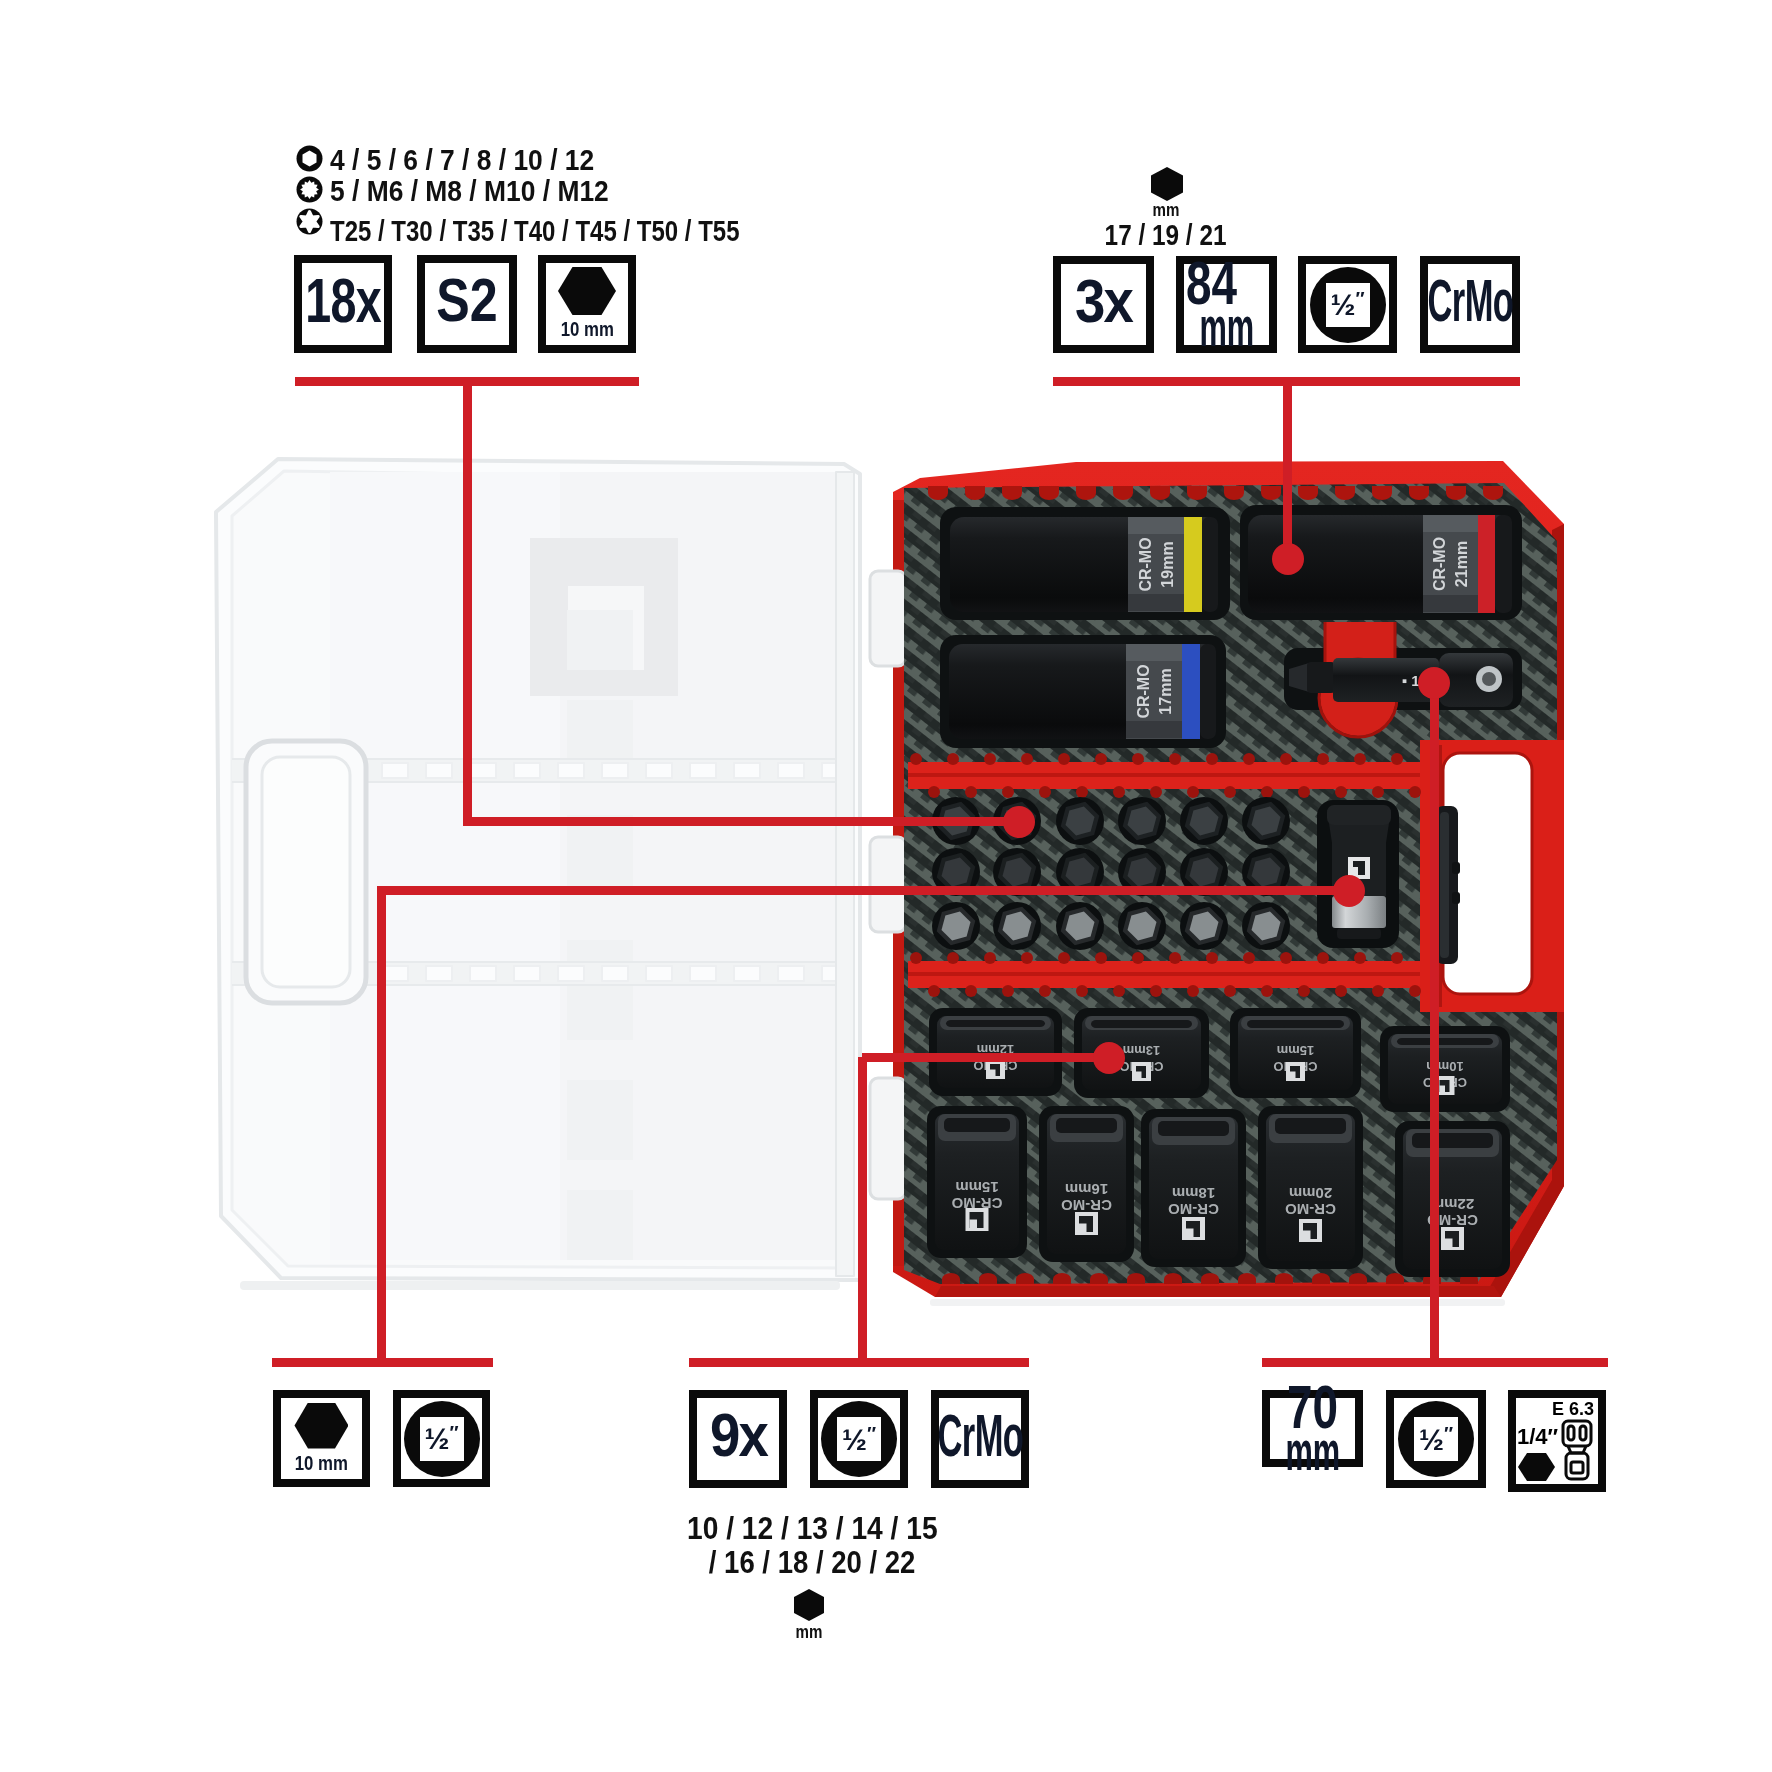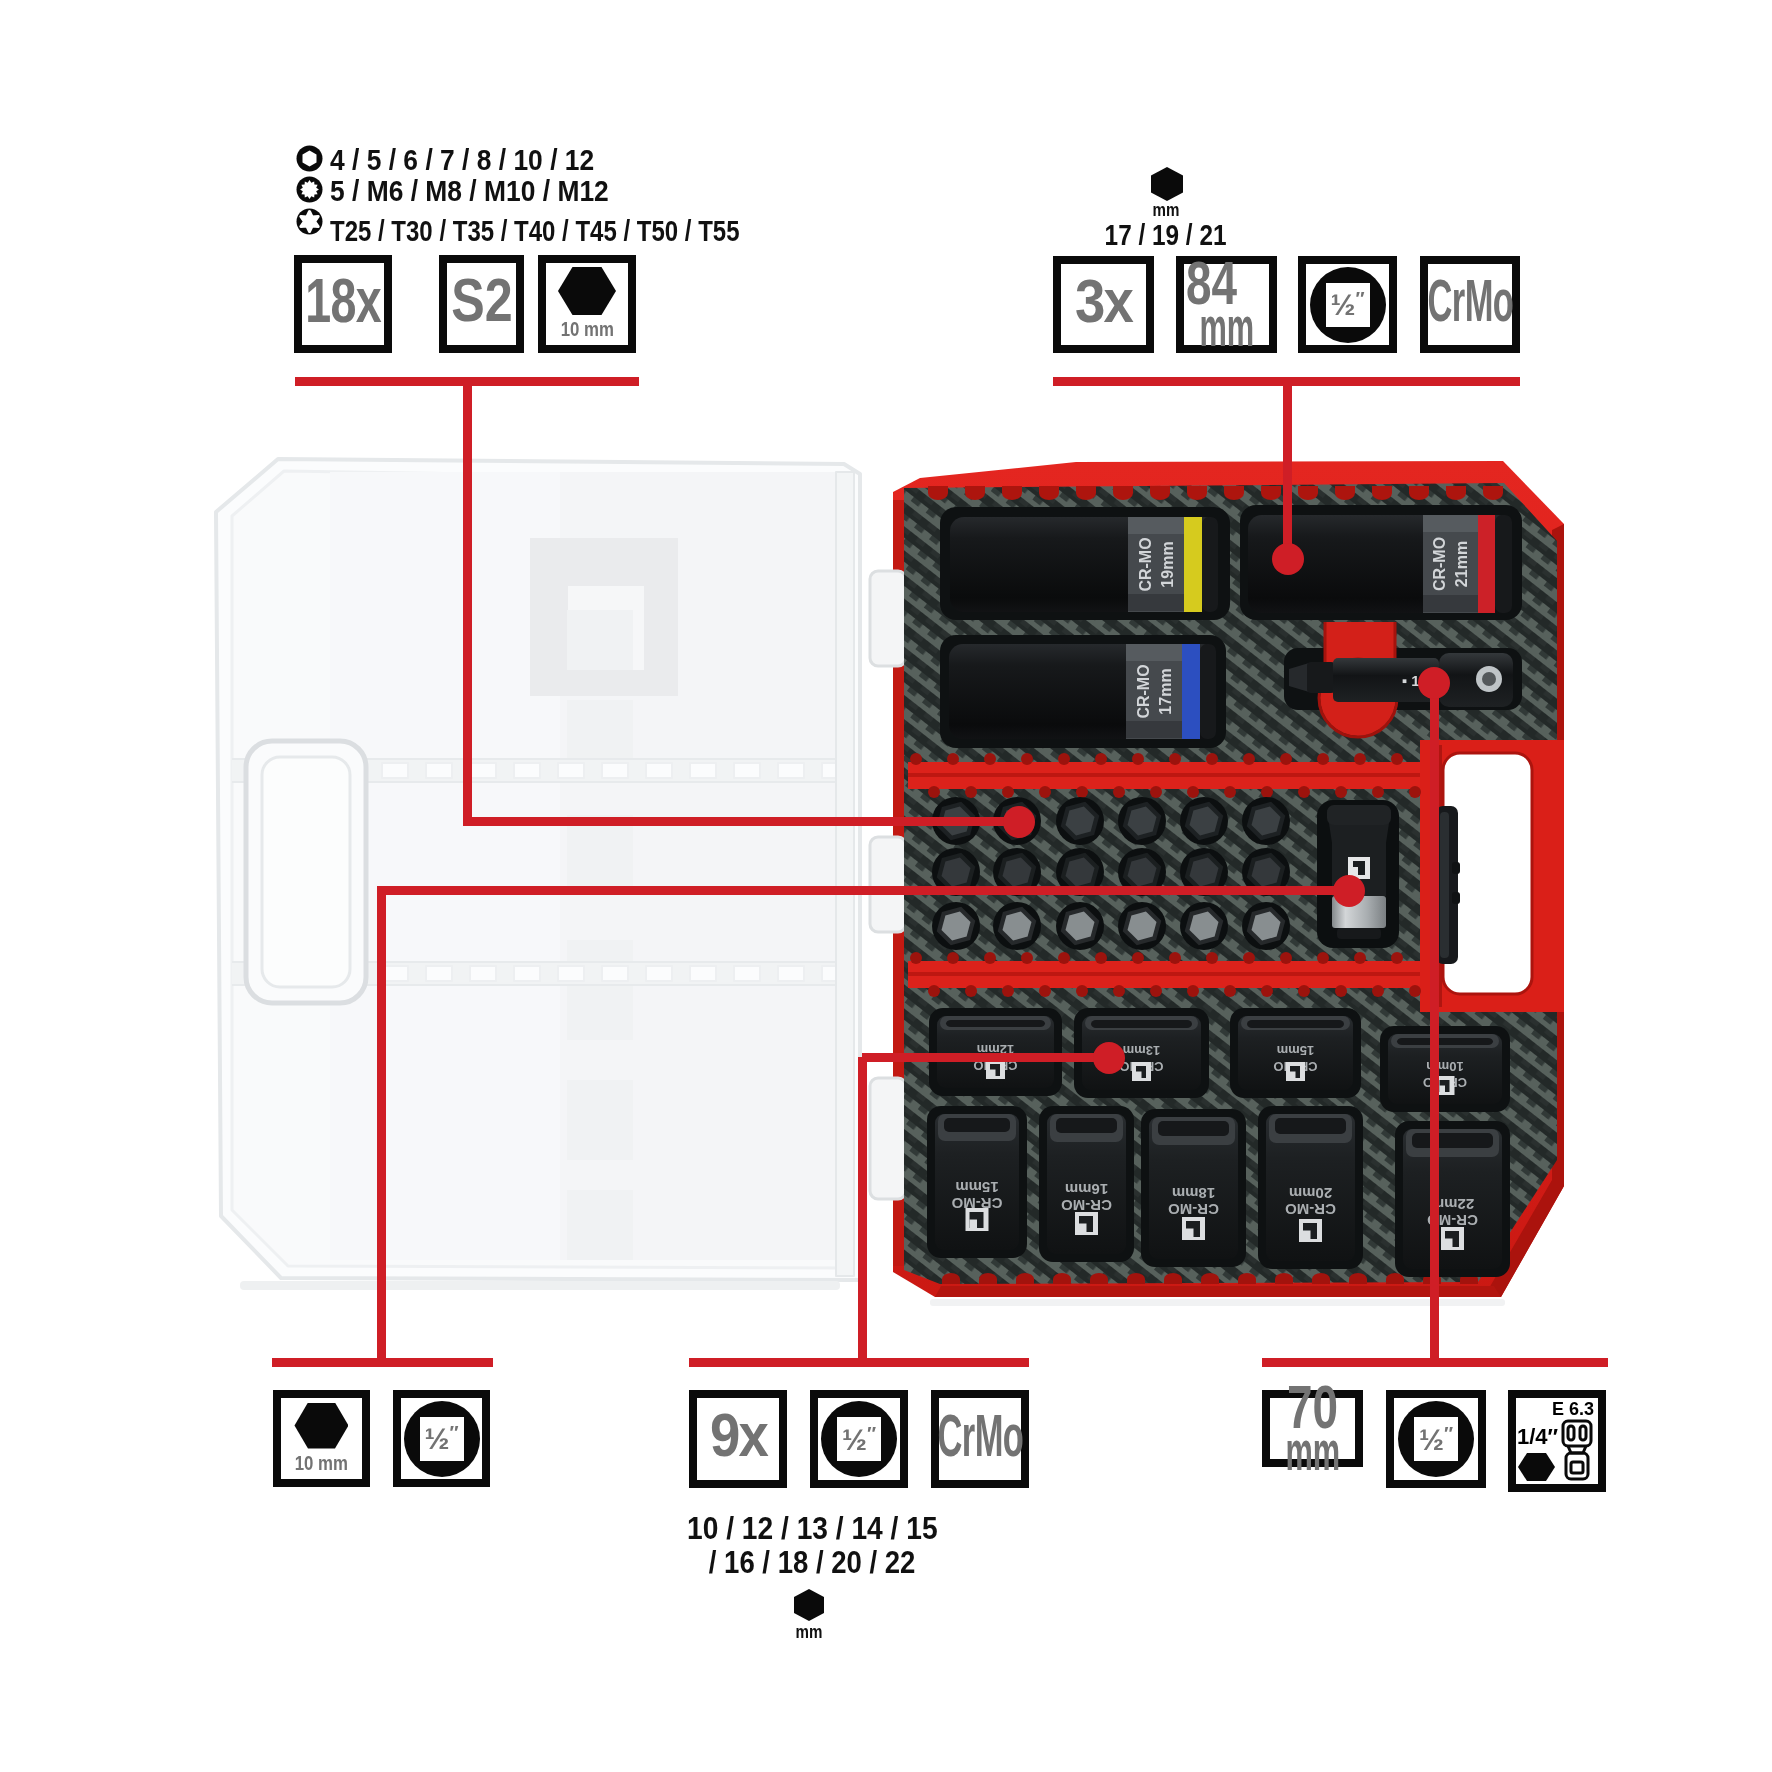--- a/index.html
+++ b/index.html
@@ -1,20 +1,20 @@
 <!DOCTYPE html>
 <html><head>
 <meta charset="utf-8">
 <style>
 html,body{margin:0;padding:0;background:#fff;width:1772px;height:1772px;overflow:hidden;}
 body{font-family:"Liberation Sans",sans-serif;position:relative;}
 .abs{position:absolute;}
 .rl{position:absolute;background:#cf1e26;}
 .dot{position:absolute;background:#cf1e26;border-radius:50%;width:32px;height:32px;}
-.bx{position:absolute;background:#fff;border:8px solid #0a0a0a;box-sizing:border-box;display:flex;align-items:center;justify-content:center;font-weight:bold;color:#737373;}
+.bx{position:absolute;background:#fff;border:8px solid #0a0a0a;box-sizing:border-box;display:flex;align-items:center;justify-content:center;font-weight:bold;color:#0f172a;}
 .cnd{display:inline-block;transform:scaleX(0.84);}
 .lst{position:absolute;font-weight:bold;font-size:30px;color:#111;white-space:nowrap;}
 .ctr{position:absolute;font-weight:bold;color:#111;white-space:nowrap;text-align:center;}
 </style>
 </head>
 <body>
 <svg id="scene" class="abs" style="left:0;top:0" width="1772" height="1772" viewBox="0 0 1772 1772">
 <g stroke-linejoin="round">
 <path d="M216,512 L278,459 L844,464 L860,474 L860,1280 L281,1278 L221,1216 Z" fill="#fbfcfd" stroke="#e5e8ea" stroke-width="4"></path>
 <path d="M232,516 L284,471 L852,480 L852,1268 L288,1266 L232,1210 Z" fill="#f9fafb" stroke="#eef0f2" stroke-width="3"></path>
@@ -492,21 +492,21 @@
     </svg></div>
 <div class="lst" style="left:330px;top:174px;"><span style="display:inline-block;transform-origin:left center;transform:scaleX(0.88);">5 / M6 / M8 / M10 / M12</span></div>
 <div class="abs" style="left:296px;top:208px;width:27px;height:27px;"><svg width="27" height="27" viewBox="0 0 27 27">
       <circle cx="13.5" cy="13.5" r="13" fill="#0a0a0a"></circle>
       <polygon points="13.5,3.5 16.1,9.0 22.2,8.5 18.7,13.5 22.2,18.5 16.1,18.0 13.5,23.5 10.9,18.0 4.8,18.5 8.3,13.5 4.8,8.5 10.9,9.0" fill="#fff" stroke="#fff" stroke-width="3" stroke-linejoin="round"></polygon>
     </svg></div>
 <div class="lst" style="left:330px;top:214px;"><span style="display:inline-block;transform-origin:left center;transform:scaleX(0.8);">T25 / T30 / T35 / T40 / T45 / T50 / T55</span></div>
 <div class="bx" style="left:294px;top:255px;width:98px;height:98px;">
     <span style="display:inline-block;font-size:63px;transform:scaleX(0.74);letter-spacing:-1px;margin-top:-9px;">18x</span>
   </div>
-<div class="bx" style="left:439px;top:255px;width:85px;height:98px;">
+<div class="bx" style="left:417px;top:255px;width:100px;height:98px;">
     <span style="display:inline-block;font-size:62px;transform:scaleX(0.81);margin-top:-9px;">S2</span>
   </div>
 <div class="bx" style="left:538px;top:255px;width:98px;height:98px;">
     <div style="display:flex;flex-direction:column;align-items:center;">
       <div style="width:58px;height:48px;background:#0a0a0a;clip-path:polygon(0% 50%,25% 0%,75% 0%,100% 50%,75% 100%,25% 100%);"></div>
       <div style="font-size:21px;font-weight:bold;margin-top:2px;"><span style="display:inline-block;transform:scaleX(0.8);">10 mm</span></div>
     </div>
   </div>
 <div class="abs" style="left:1151px;top:167px;width:32px;height:34px;background:#0a0a0a;clip-path:polygon(50% 0%,100% 25%,100% 75%,50% 100%,0% 75%,0% 25%);"></div>
 <div class="ctr" style="left:1106px;top:200px;width:120px;font-size:18px;"><span class="cnd">mm</span></div>

